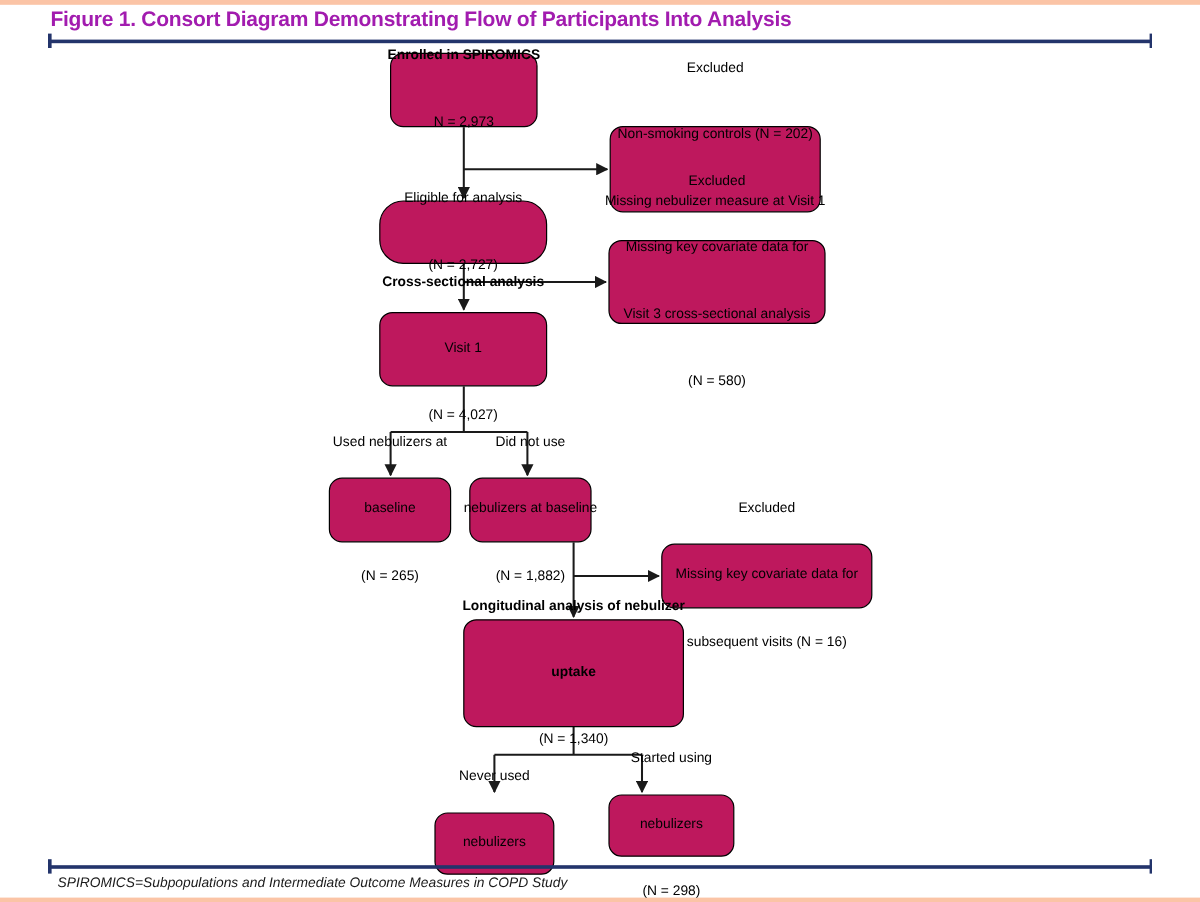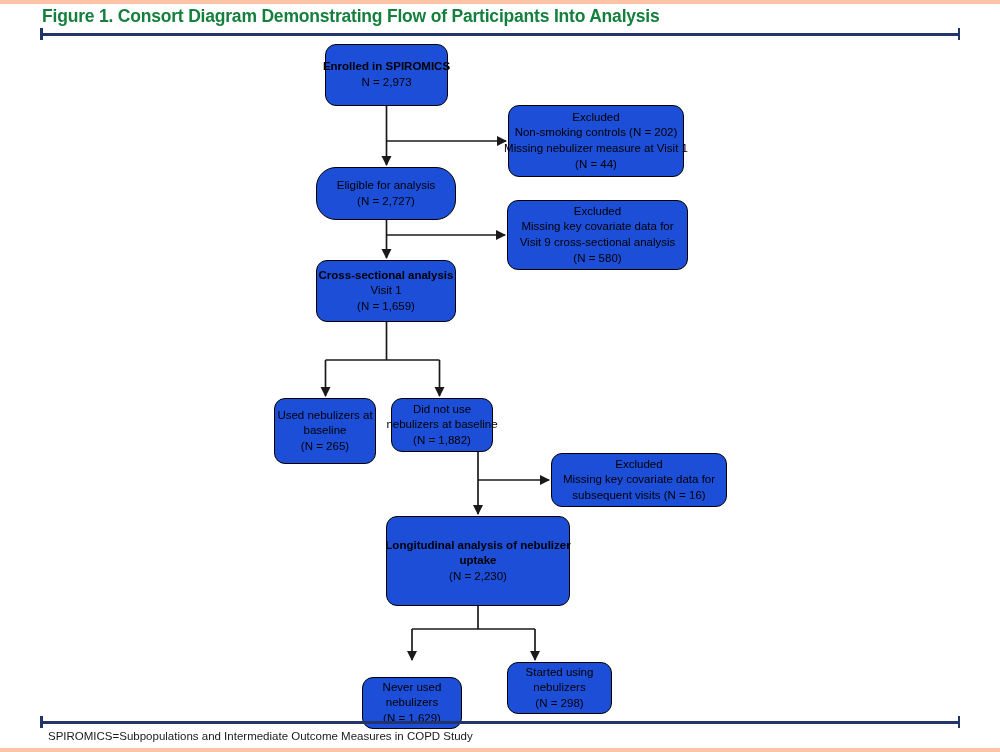--- a/index.html
+++ b/index.html
@@ -28,21 +28,21 @@
   .page-edge.bottom { bottom: 0; }
 
   
   .figure-title {
     position: absolute;
     left: 42px;
     top: 6px;
     font-size: 17.5px;
     font-weight: bold;
     letter-spacing: -0.2px;
-    color: #15803d;
+    color: #a21caf;
     white-space: nowrap;
   }
 
   
   .rule {
     position: absolute;
     left: 40px;
     width: 920px;
     height: 12px;
   }
@@ -66,20 +66,21 @@
   .rule.top-rule    { top: 28px; }
   .rule.bottom-rule { top: 716px; }
 
   .footnote {
     position: absolute;
     left: 48px;
     top: 730px;
     font-size: 11.5px;
     color: #1a1a1a;
     white-space: nowrap;
+    font-style: italic;
   }
 
   
   #diagram {
     position: absolute;
     left: 0;
     top: 0;
     width: 1000px;
     height: 752px;
   }
@@ -90,29 +91,30 @@
     width: 1000px;
     height: 752px;
     pointer-events: none;
   }
 
   .node {
     position: absolute;
     box-sizing: border-box;
     border: 1.6px solid #000000;
     border-radius: 11px;
-    background: #1d4ed8;
+    background: #be185d;
     display: flex;
     flex-direction: column;
     align-items: center;
     justify-content: center;
     text-align: center;
     font-size: 11.5px;
     line-height: 1.35;
     padding: 3px 6px;
+    gap: 40px;
   }
   .node .ln { display: block; white-space: nowrap; }
   .node .ln.bold { font-weight: bold; }
 </style>
 </head>
 <body>
 
 <div class="page-edge top"></div>
 <div class="page-edge bottom"></div>
 
@@ -170,52 +172,52 @@
   </div>
 
   <div class="node" style="left:316px; top:167px; width:140px; height:53px;border-radius:20px;">
     <span class="ln">Eligible for analysis</span>
     <span class="ln">(N = 2,727)</span>
   </div>
 
   <div class="node" style="left:507px; top:200px; width:181px; height:70px;">
     <span class="ln">Excluded</span>
     <span class="ln">Missing key covariate data for</span>
-    <span class="ln">Visit 9 cross-sectional analysis</span>
+    <span class="ln">Visit 3 cross-sectional analysis</span>
     <span class="ln">(N = 580)</span>
   </div>
 
   <div class="node" style="left:316px; top:260px; width:140px; height:62px;">
     <span class="ln bold">Cross-sectional analysis</span>
     <span class="ln">Visit 1</span>
-    <span class="ln">(N = 1,659)</span>
-  </div>
-
-  <div class="node" style="left:274px; top:398px; width:102px; height:66px;">
+    <span class="ln">(N = 4,027)</span>
+  </div>
+
+  <div class="node" style="left:274px; top:398px; width:102px; height:54px;">
     <span class="ln">Used nebulizers at</span>
     <span class="ln">baseline</span>
     <span class="ln">(N = 265)</span>
   </div>
 
   <div class="node" style="left:391px; top:398px; width:102px; height:54px;">
     <span class="ln">Did not use</span>
     <span class="ln">nebulizers at baseline</span>
     <span class="ln">(N = 1,882)</span>
   </div>
 
   <div class="node" style="left:551px; top:453px; width:176px; height:54px;">
     <span class="ln">Excluded</span>
     <span class="ln">Missing key covariate data for</span>
     <span class="ln">subsequent visits (N = 16)</span>
   </div>
 
   <div class="node" style="left:386px; top:516px; width:184px; height:90px;">
     <span class="ln bold">Longitudinal analysis of nebulizer</span>
     <span class="ln bold">uptake</span>
-    <span class="ln">(N = 2,230)</span>
+    <span class="ln">(N = 1,340)</span>
   </div>
 
   <div class="node" style="left:362px; top:662px; width:100px; height:52px;margin-top:15px;">
     <span class="ln">Never used</span>
     <span class="ln">nebulizers</span>
     <span class="ln">(N = 1,629)</span>
   </div>
 
   <div class="node" style="left:483px; top:662px; width:105px; height:52px;margin-left:24px;">
     <span class="ln">Started using</span>

